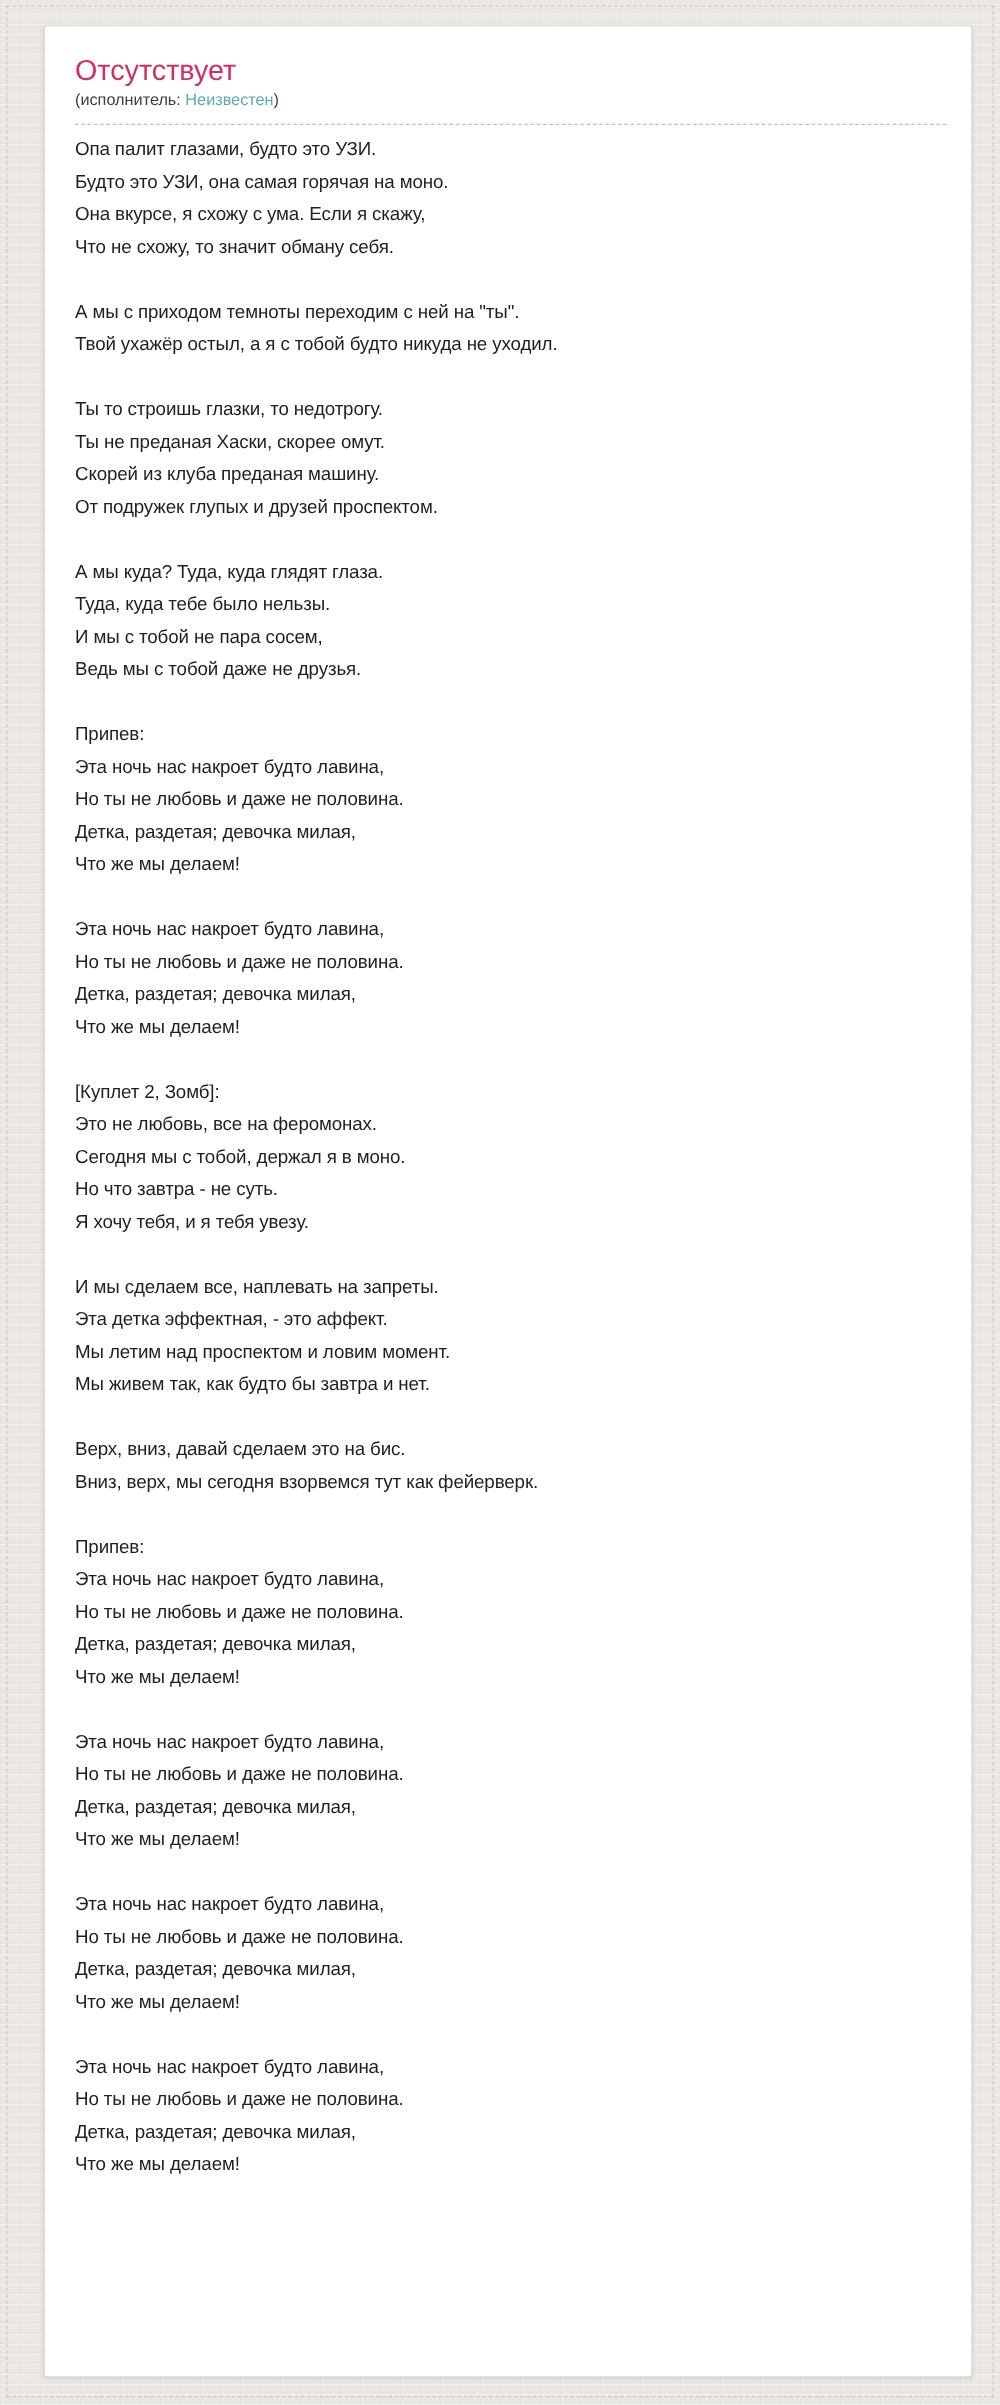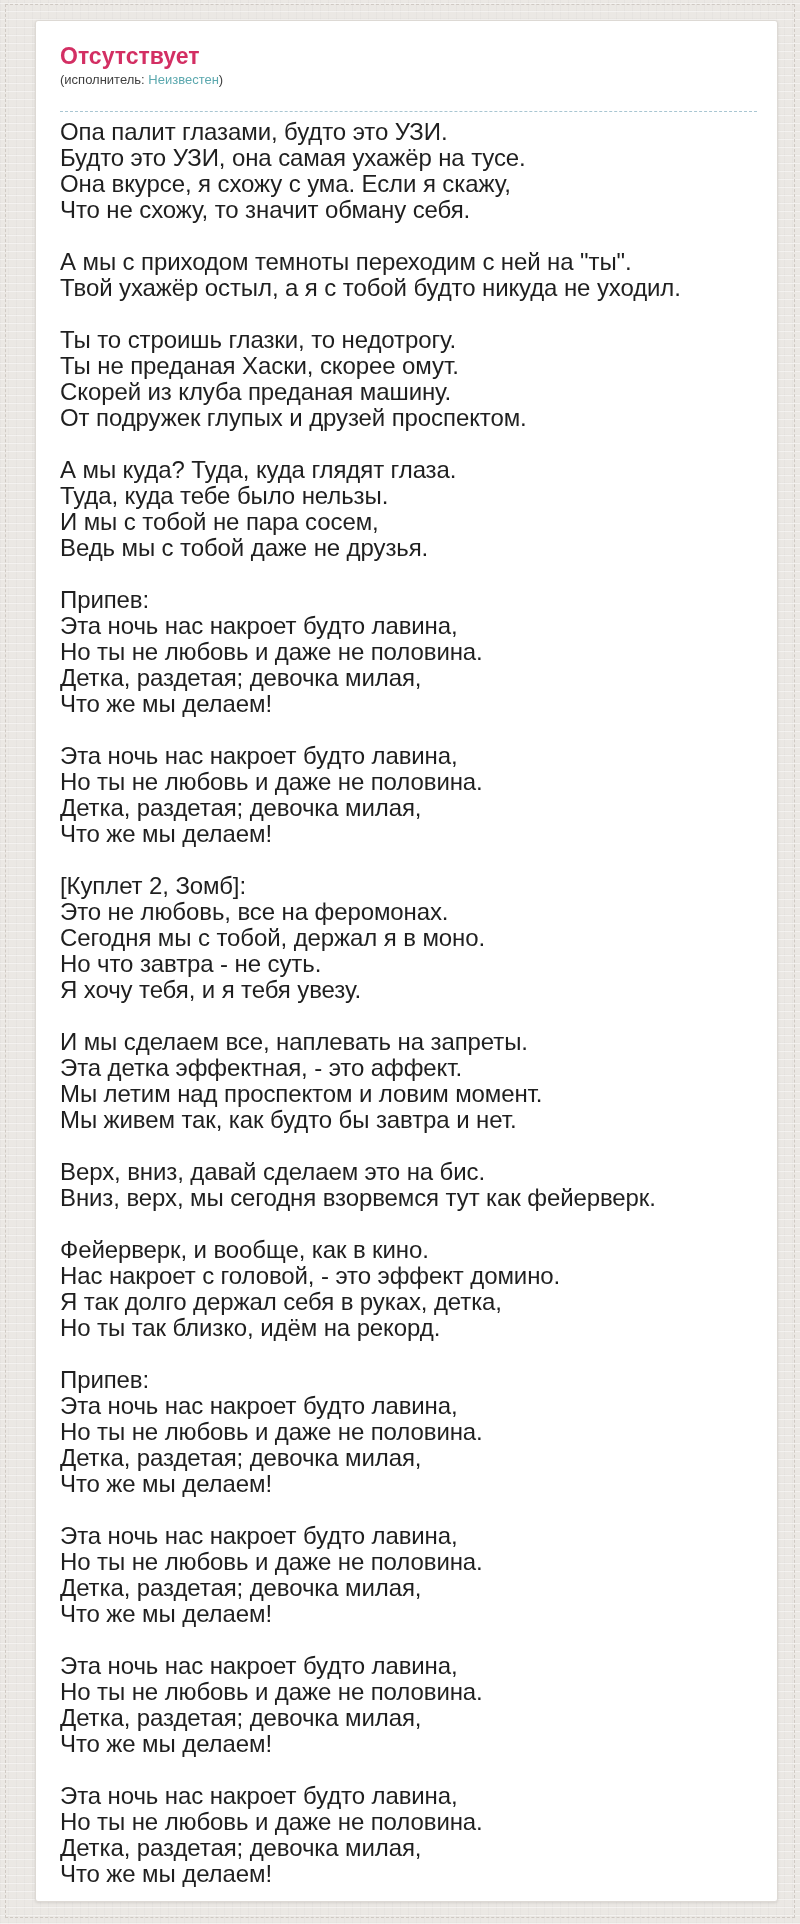--- a/index.html
+++ b/index.html
@@ -33,39 +33,39 @@
     border: 1px solid #ddd9d4;
     border-radius: 3px;
     box-shadow: 0 1px 3px rgba(0,0,0,0.10);
     box-sizing: border-box;
     padding: 22px 20px 0 24px;
   }
   .song-title {
     margin: 0;
     font-size: 23px;
     line-height: 26px;
-    font-weight: 700;
+    font-weight: 400;
     color: #d32f63;
   }
   .subtitle {
     margin: 2px 0 0 0;
     font-size: 13px;
     line-height: 18px;
     color: #3f3f3f;
-    padding-bottom: 22px;
+    padding-bottom: 10px;
     border-bottom: 1px dashed #a9c6d2;
   }
   .artist-link {
     color: #5ba8ae;
     text-decoration: none;
     cursor: pointer;
   }
   .lyrics {
     margin-top: 7px;
-    font-size: 24px;
+    font-size: 15px;
     line-height: 26px;
     color: #1f1f1f;
     letter-spacing: -0.1px;
   }
   .stanza { margin: 0 0 26px 0; }
   .stanza:last-child { margin-bottom: 0; }
   .line { white-space: pre-wrap; }
 </style>
 </head>
 <body>
@@ -73,21 +73,21 @@
 <div class="stitch-frame"></div>
 
 <div class="card">
   <h1 class="song-title">Отсутствует</h1>
 
   <p class="subtitle"><span>(исполнитель: </span><a class="artist-link">Неизвестен</a><span>)</span></p>
 
   <div class="lyrics">
       <div class="stanza">
         <div class="line">Опа палит глазами, будто это УЗИ.</div>
-        <div class="line">Будто это УЗИ, она самая ухажёр на тусе.</div>
+        <div class="line">Будто это УЗИ, она самая горячая на моно.</div>
         <div class="line">Она вкурсе, я схожу с ума. Если я скажу,</div>
         <div class="line">Что не схожу, то значит обману себя.</div>
       </div>
       <div class="stanza">
         <div class="line">А мы с приходом темноты переходим с ней на "ты".</div>
         <div class="line">Твой ухажёр остыл, а я с тобой будто никуда не уходил.</div>
       </div>
       <div class="stanza">
         <div class="line">Ты то строишь глазки, то недотрогу.</div>
         <div class="line">Ты не преданая Хаски, скорее омут.</div>
@@ -124,26 +124,20 @@
         <div class="line">И мы сделаем все, наплевать на запреты.</div>
         <div class="line">Эта детка эффектная, - это аффект.</div>
         <div class="line">Мы летим над проспектом и ловим момент.</div>
         <div class="line">Мы живем так, как будто бы завтра и нет.</div>
       </div>
       <div class="stanza">
         <div class="line">Верх, вниз, давай сделаем это на бис.</div>
         <div class="line">Вниз, верх, мы сегодня взорвемся тут как фейерверк.</div>
       </div>
       <div class="stanza">
-        <div class="line">Фейерверк, и вообще, как в кино.</div>
-        <div class="line">Нас накроет с головой, - это эффект домино.</div>
-        <div class="line">Я так долго держал себя в руках, детка,</div>
-        <div class="line">Но ты так близко, идём на рекорд.</div>
-      </div>
-      <div class="stanza">
         <div class="line">Припев:</div>
         <div class="line">Эта ночь нас накроет будто лавина,</div>
         <div class="line">Но ты не любовь и даже не половина.</div>
         <div class="line">Детка, раздетая; девочка милая,</div>
         <div class="line">Что же мы делаем!</div>
       </div>
       <div class="stanza">
         <div class="line">Эта ночь нас накроет будто лавина,</div>
         <div class="line">Но ты не любовь и даже не половина.</div>
         <div class="line">Детка, раздетая; девочка милая,</div>

